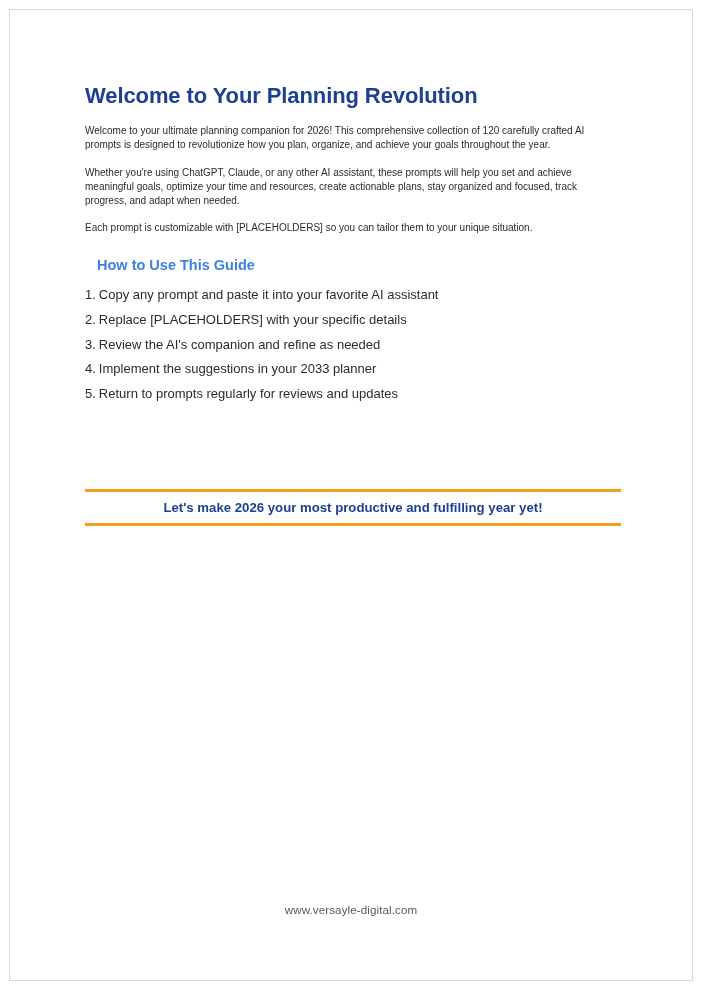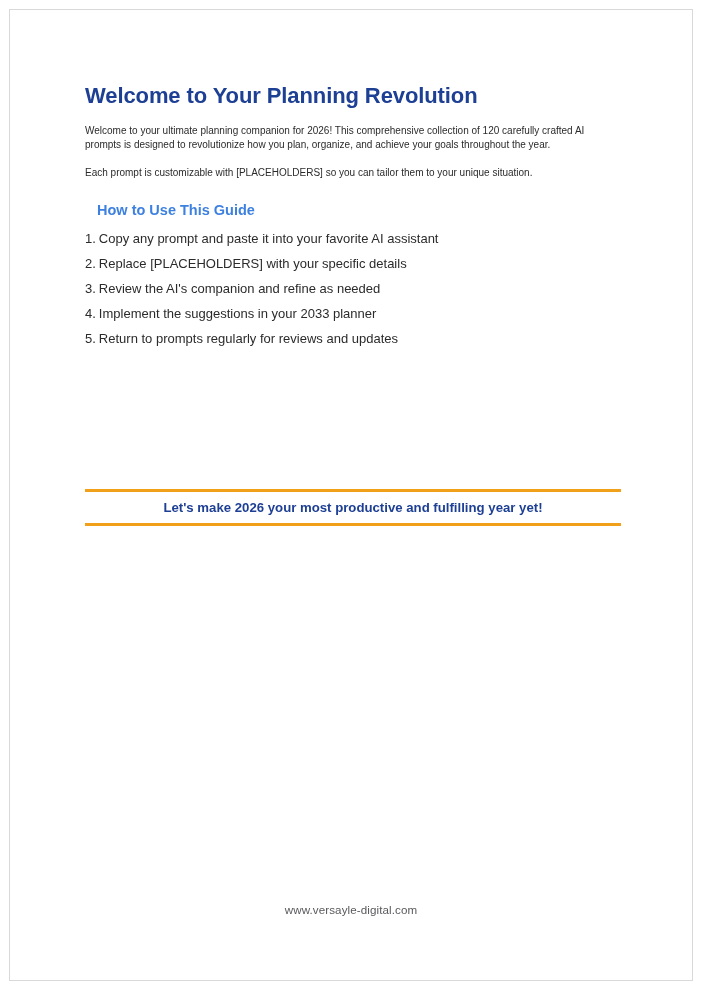--- a/index.html
+++ b/index.html
@@ -117,20 +117,21 @@
 <body>
 
 <div class="page">
 
   <div class="content">
 
     <h1 class="doc-title">Welcome to Your Planning Revolution</h1>
 
     <p class="para">Welcome to your ultimate planning companion for 2026! This comprehensive collection of 120 carefully crafted AI prompts is designed to revolutionize how you plan, organize, and achieve your goals throughout the year.</p>
 
+    <p class="para">Whether you're using ChatGPT, Claude, or any other AI assistant, these prompts will help you set and achieve meaningful goals, optimize your time and resources, create actionable plans, stay organized and focused, track progress, and adapt when needed.</p>
 
     <p class="para">Each prompt is customizable with [PLACEHOLDERS] so you can tailor them to your unique situation.</p>
 
     <h2 class="sub-title">How to Use This Guide</h2>
 
     <ol class="steps">
       <li>
         <span class="num">1.</span><span>Copy any prompt and paste it into your favorite AI assistant</span>
       </li>
       <li>

